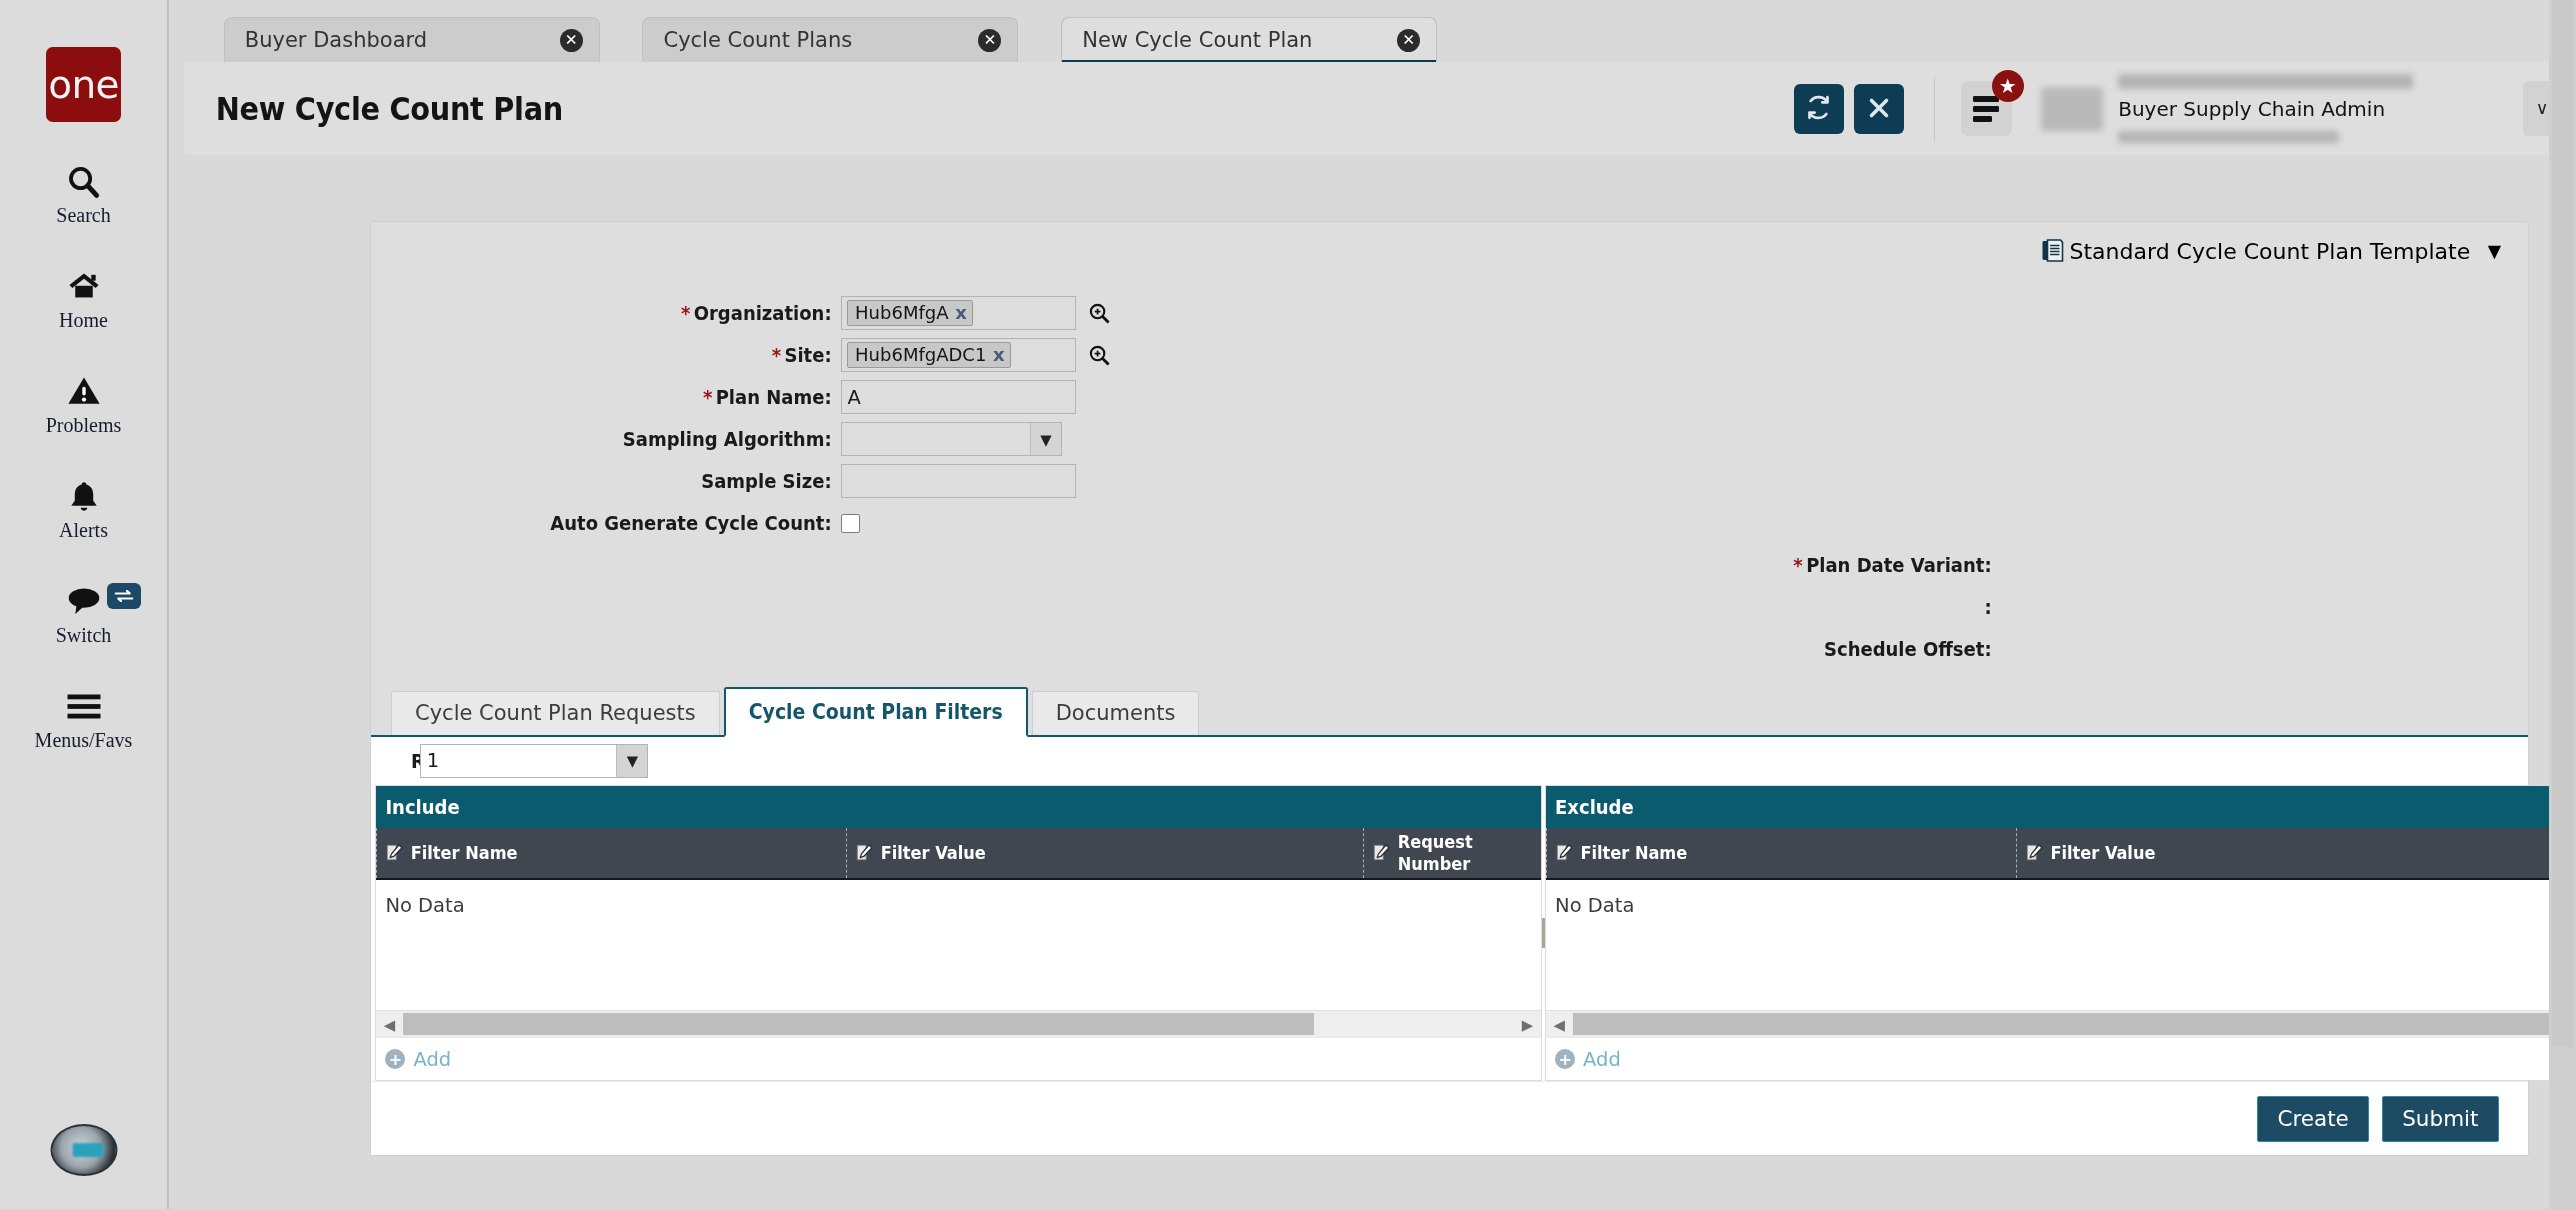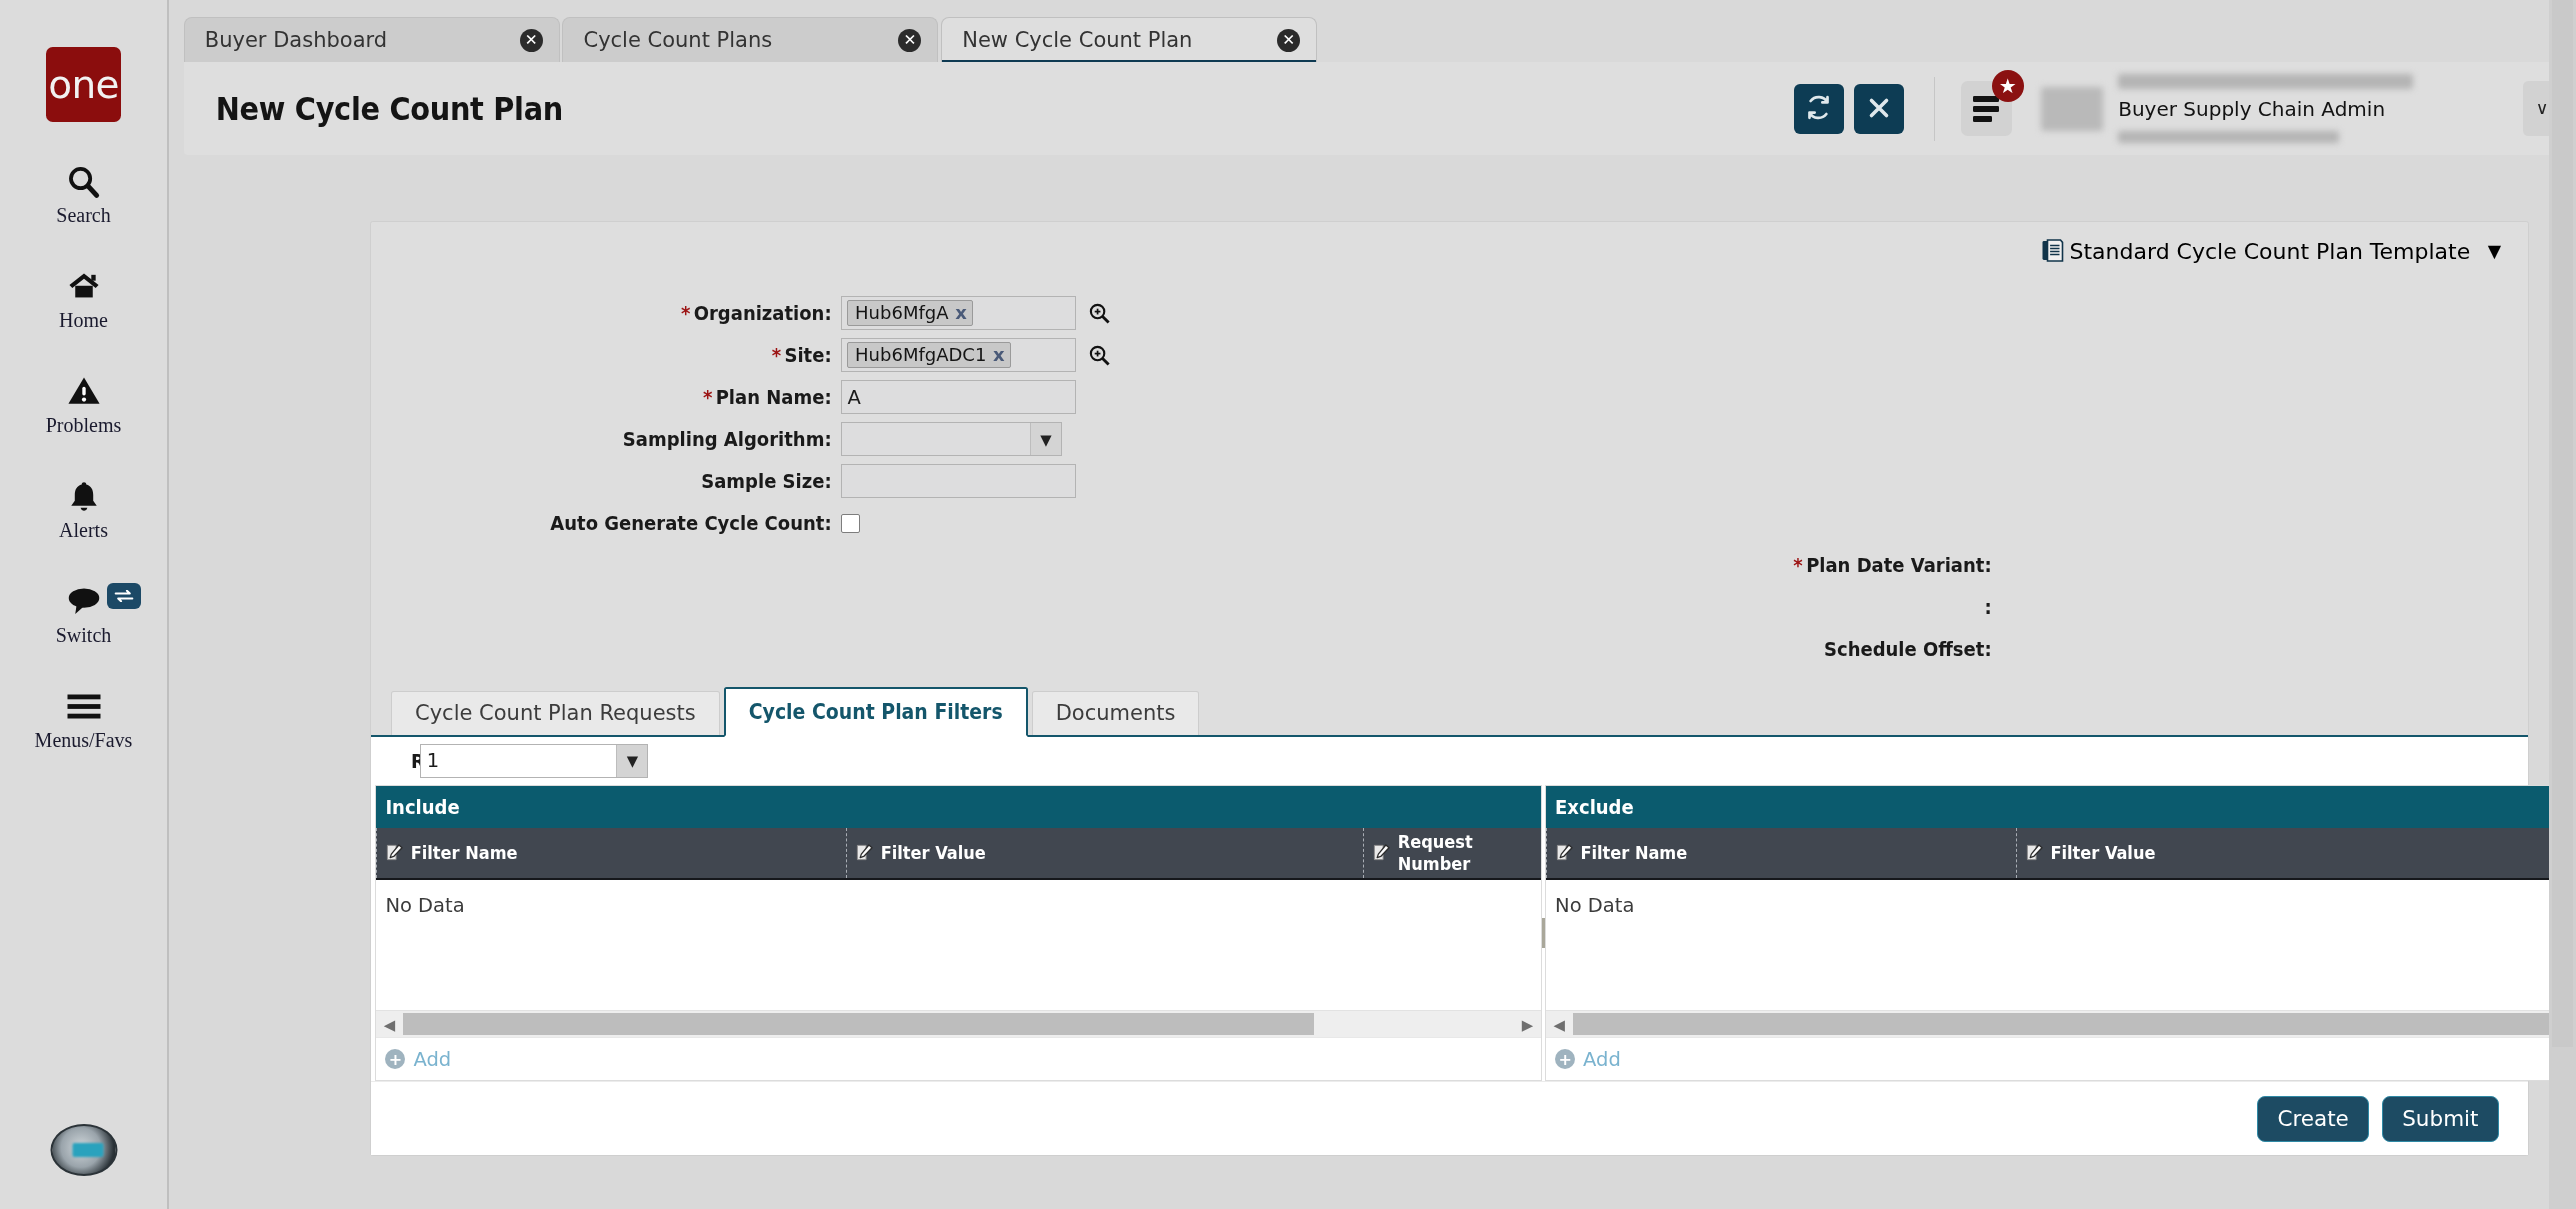--- a/index.html
+++ b/index.html
@@ -79,20 +79,21 @@
     height: 46px; width: 376px;
     background: #cccccc;
     border: 0.7px solid #c0c0c0;
     border-bottom: none;
     border-radius: 8px 8px 0 0;
     display: flex; align-items: center;
     padding: 0 16px 0 20px;
     margin-right: 2.7px;
     cursor: pointer;
     position: relative;
+    margin-left: 40px;
   }
   .wtab .t-label {
     font-size: 21px; color: #333; flex: 1;
     font-family: "DejaVu Sans", sans-serif;
     white-space: nowrap; overflow: hidden; text-overflow: ellipsis;
   }
   .wtab.active { background: #dedede; }
   .wtab.active::after {
     content:""; position:absolute; left:0; right:0; bottom:-2.7px; height:5.4px; background:#0e3a52;
   }
@@ -290,21 +291,21 @@
     margin-right: 8px; font-weight: bold; filter: blur(0.4px);
   }
 
   
   #footer {
     height: 74px; background: #fff; display: flex; align-items: center;
     justify-content: flex-end; padding-right: 29.5px; border-top: 0.7px solid #ececec;
   }
   .actbtn {
     background: #1d4b63; color: #fff; border: 1.3px solid #2f8aa6;
-    height: 46px; padding: 0 19px; font-size: 21.5px; border-radius: 8px;
+    height: 46px; padding: 0 19px; font-size: 21.5px; border-radius: 2px;
     display: flex; align-items: center; cursor: pointer; margin-left: 13.4px;
     font-family: "DejaVu Sans", sans-serif;
   }
 
   
   #pagescroll {
     position: absolute; right: 0; top: 0; width: 27px; height: 1210px;
     background: #cfcfcf;
   }
   #pagescroll .thumb { position: absolute; left: 2.7px; top: 0; width: 21.5px; height: 1047px; background: #c9c9c9; }

